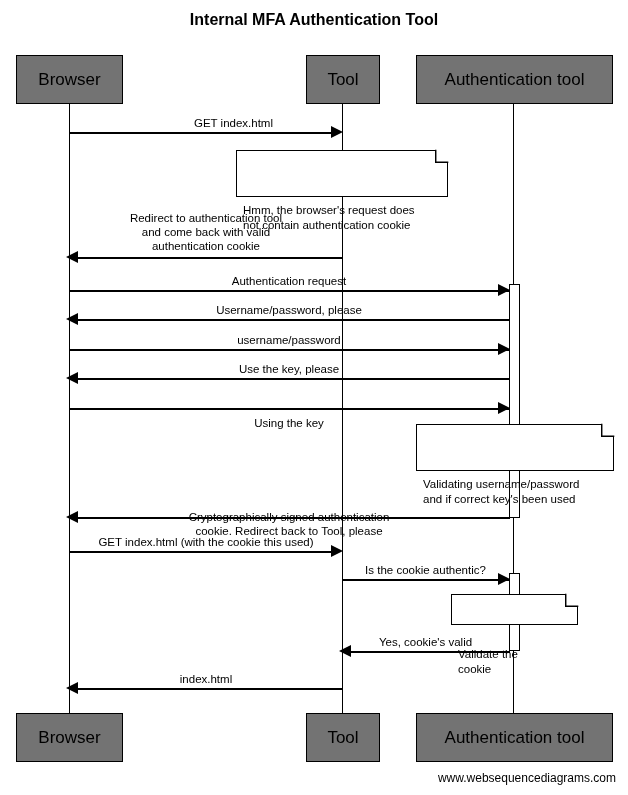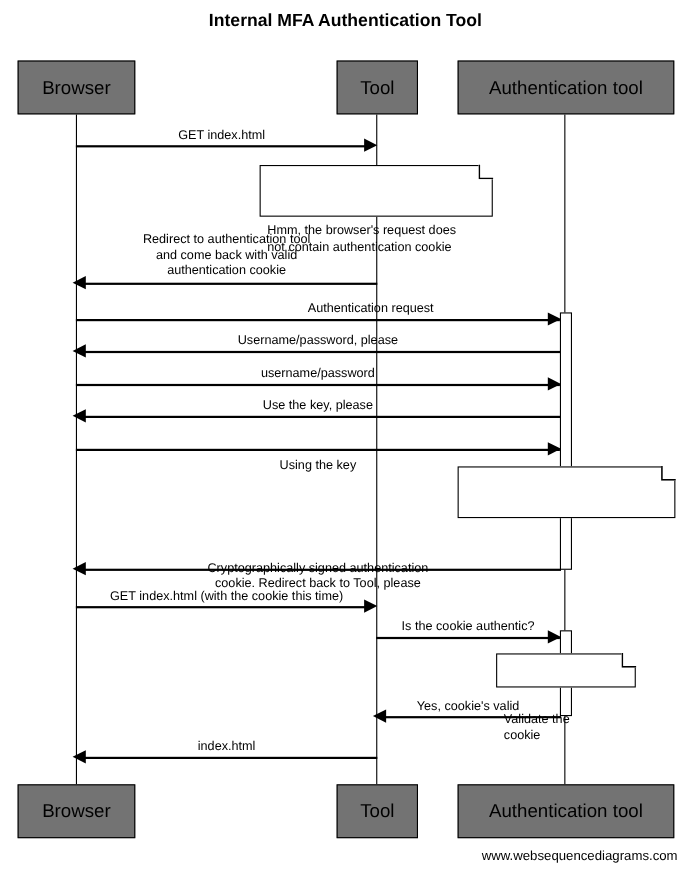--- a/index.html
+++ b/index.html
@@ -159,41 +159,41 @@
   </div>
   <div class="actor" style="left:306px; top:713px; width:74px; height:49px;">
     <span>Tool</span>
   </div>
   <div class="actor" style="left:416px; top:713px; width:197px; height:49px;">
     <span>Authentication tool</span>
   </div>
 
   <div class="msg" style="left:69px; top:132px; width:266px;"></div>
   <div class="arrowhead right" style="left:331px; top:126px;"></div>
-  <div class="msglabel" style="left:69px; top:116px; width:265px;">GET index.html</div>
+  <div class="msglabel" style="left:69px; top:116px; width:265px;padding-left:32px;">GET index.html</div>
 
   <div class="note" style="left:236px; top:150px; width:212px; height:47px;">
     <div class="body"></div>
     <div class="foldmask"></div>
     <svg class="foldline" viewBox="0 0 14 14" width="14" height="14">
       <polyline points="0.7,0.7 0.7,13.3 13.3,13.3" fill="#ffffff" stroke="#000000" stroke-width="1.5"></polyline>
     </svg>
     <div class="txt">Hmm, the browser's request does
 not contain authentication cookie</div>
   </div>
 
   <div class="msg" style="left:75px; top:257px; width:268px;"></div>
   <div class="arrowhead left" style="left:66px; top:251px;"></div>
   <div class="msglabel" style="left:69px; top:211px; width:274px;">Redirect to authentication tool
 and come back with valid
 authentication cookie</div>
 
   <div class="msg" style="left:69px; top:290px; width:440px;"></div>
   <div class="arrowhead right" style="left:498px; top:284px;"></div>
-  <div class="msglabel" style="left:69px; top:274px; width:440px;padding-left:48px;">Authentication request</div>
+  <div class="msglabel" style="left:69px; top:274px; width:440px;">Authentication request</div>
 
   <div class="msg" style="left:75px; top:319px; width:435px;"></div>
   <div class="arrowhead left" style="left:66px; top:313px;"></div>
   <div class="msglabel" style="left:69px; top:303px; width:440px;">Username/password, please</div>
 
   <div class="msg" style="left:69px; top:349px; width:440px;"></div>
   <div class="arrowhead right" style="left:498px; top:343px;"></div>
   <div class="msglabel" style="left:69px; top:333px; width:440px;">username/password</div>
 
   <div class="msg" style="left:75px; top:378px; width:435px;"></div>
@@ -203,30 +203,32 @@
   <div class="msg" style="left:69px; top:408px; width:440px;"></div>
   <div class="arrowhead right" style="left:498px; top:402px;"></div>
   <div class="msglabel" style="left:69px; top:392px; width:440px;margin-top:24px;">Using the key</div>
 
   <div class="note" style="left:416px; top:424px; width:198px; height:47px;">
     <div class="body"></div>
     <div class="foldmask"></div>
     <svg class="foldline" viewBox="0 0 14 14" width="14" height="14">
       <polyline points="0.7,0.7 0.7,13.3 13.3,13.3" fill="#ffffff" stroke="#000000" stroke-width="1.5"></polyline>
     </svg>
+    <div class="txt">Validating username/password
+and if correct key's been used</div>
   </div>
 
   <div class="msg" style="left:75px; top:517px; width:435px;"></div>
   <div class="arrowhead left" style="left:66px; top:511px;"></div>
   <div class="msglabel" style="left:69px; top:510px; width:440px;">Cryptographically signed authentication
 cookie. Redirect back to Tool, please</div>
 
   <div class="msg" style="left:69px; top:551px; width:266px;"></div>
   <div class="arrowhead right" style="left:331px; top:545px;"></div>
-  <div class="msglabel" style="left:69px; top:535px; width:274px;">GET index.html (with the cookie this time)</div>
+  <div class="msglabel" style="left:69px; top:535px; width:274px;">GET index.html (with the cookie this used)</div>
 
   <div class="msg" style="left:342px; top:579px; width:167px;"></div>
   <div class="arrowhead right" style="left:498px; top:573px;"></div>
   <div class="msglabel" style="left:342px; top:563px; width:167px;">Is the cookie authentic?</div>
 
   <div class="note" style="left:451px; top:594px; width:127px; height:31px;">
     <div class="body"></div>
     <div class="foldmask"></div>
     <svg class="foldline" viewBox="0 0 14 14" width="14" height="14">
       <polyline points="0.7,0.7 0.7,13.3 13.3,13.3" fill="#ffffff" stroke="#000000" stroke-width="1.5"></polyline>

